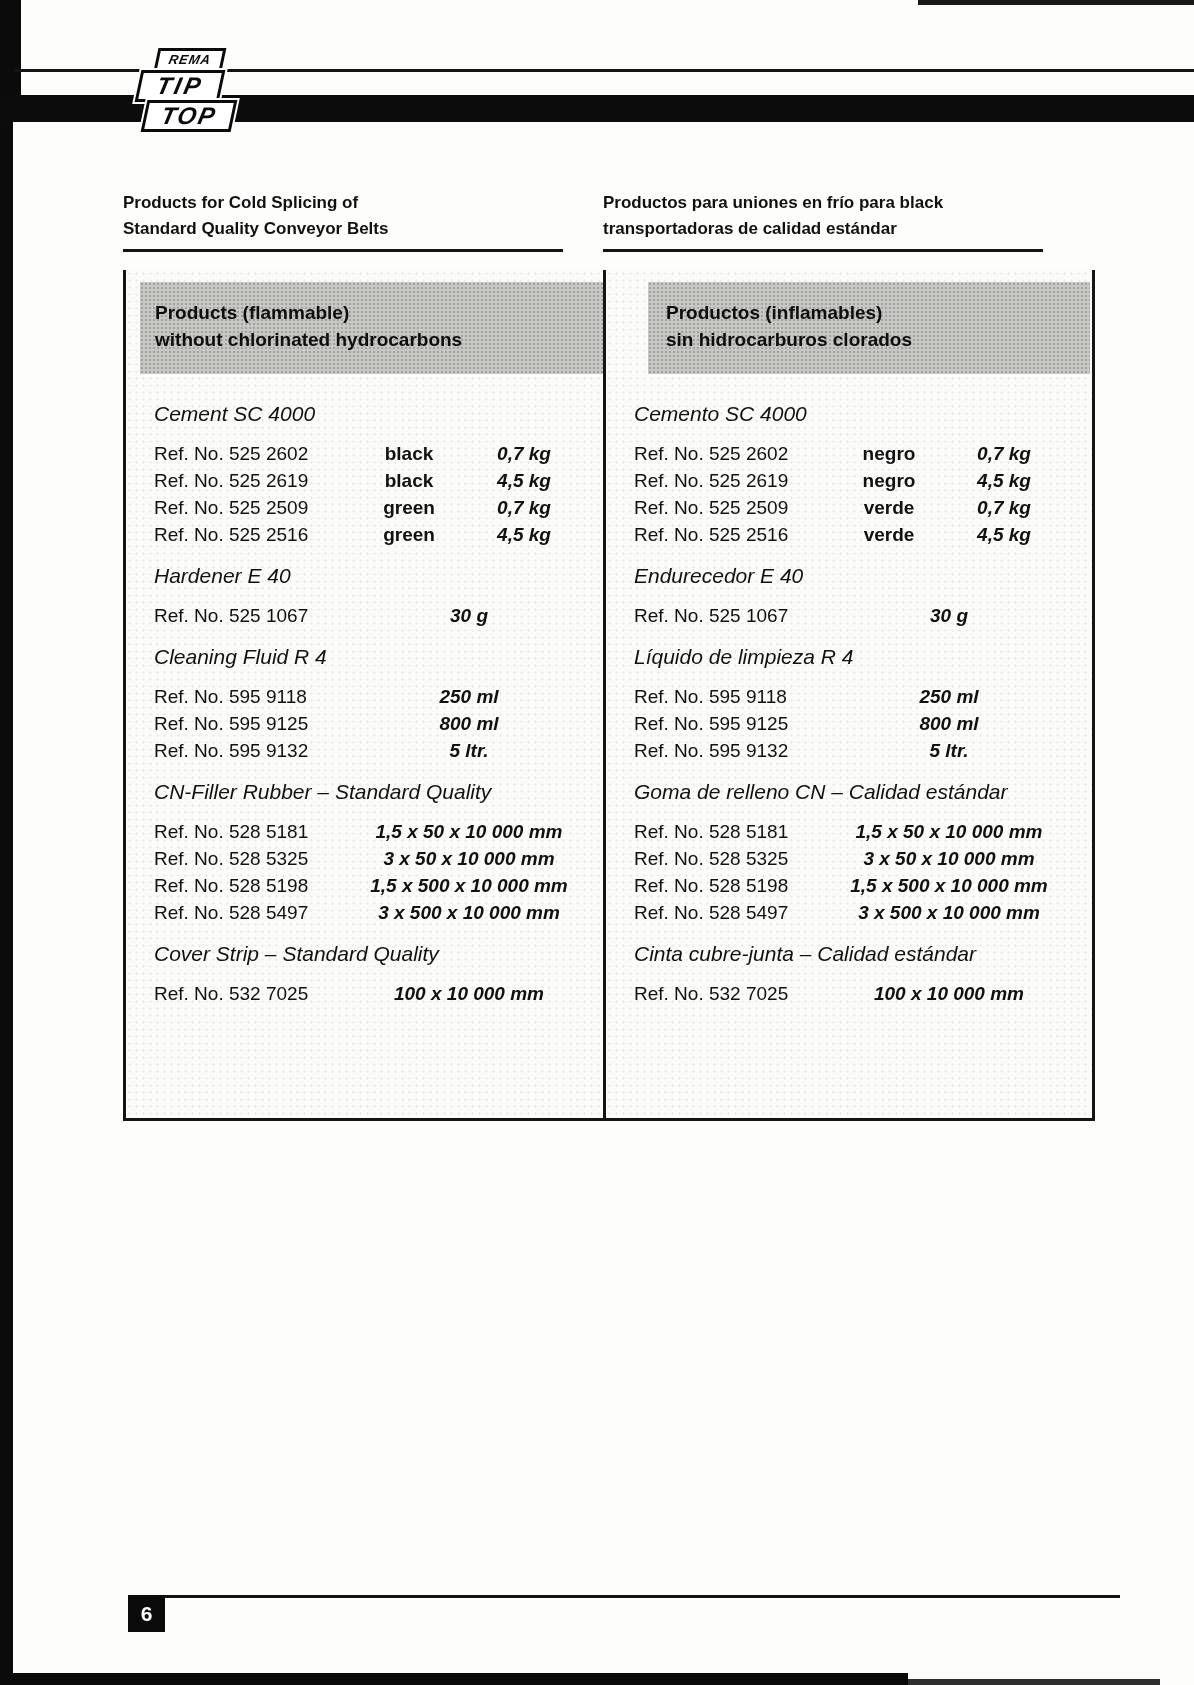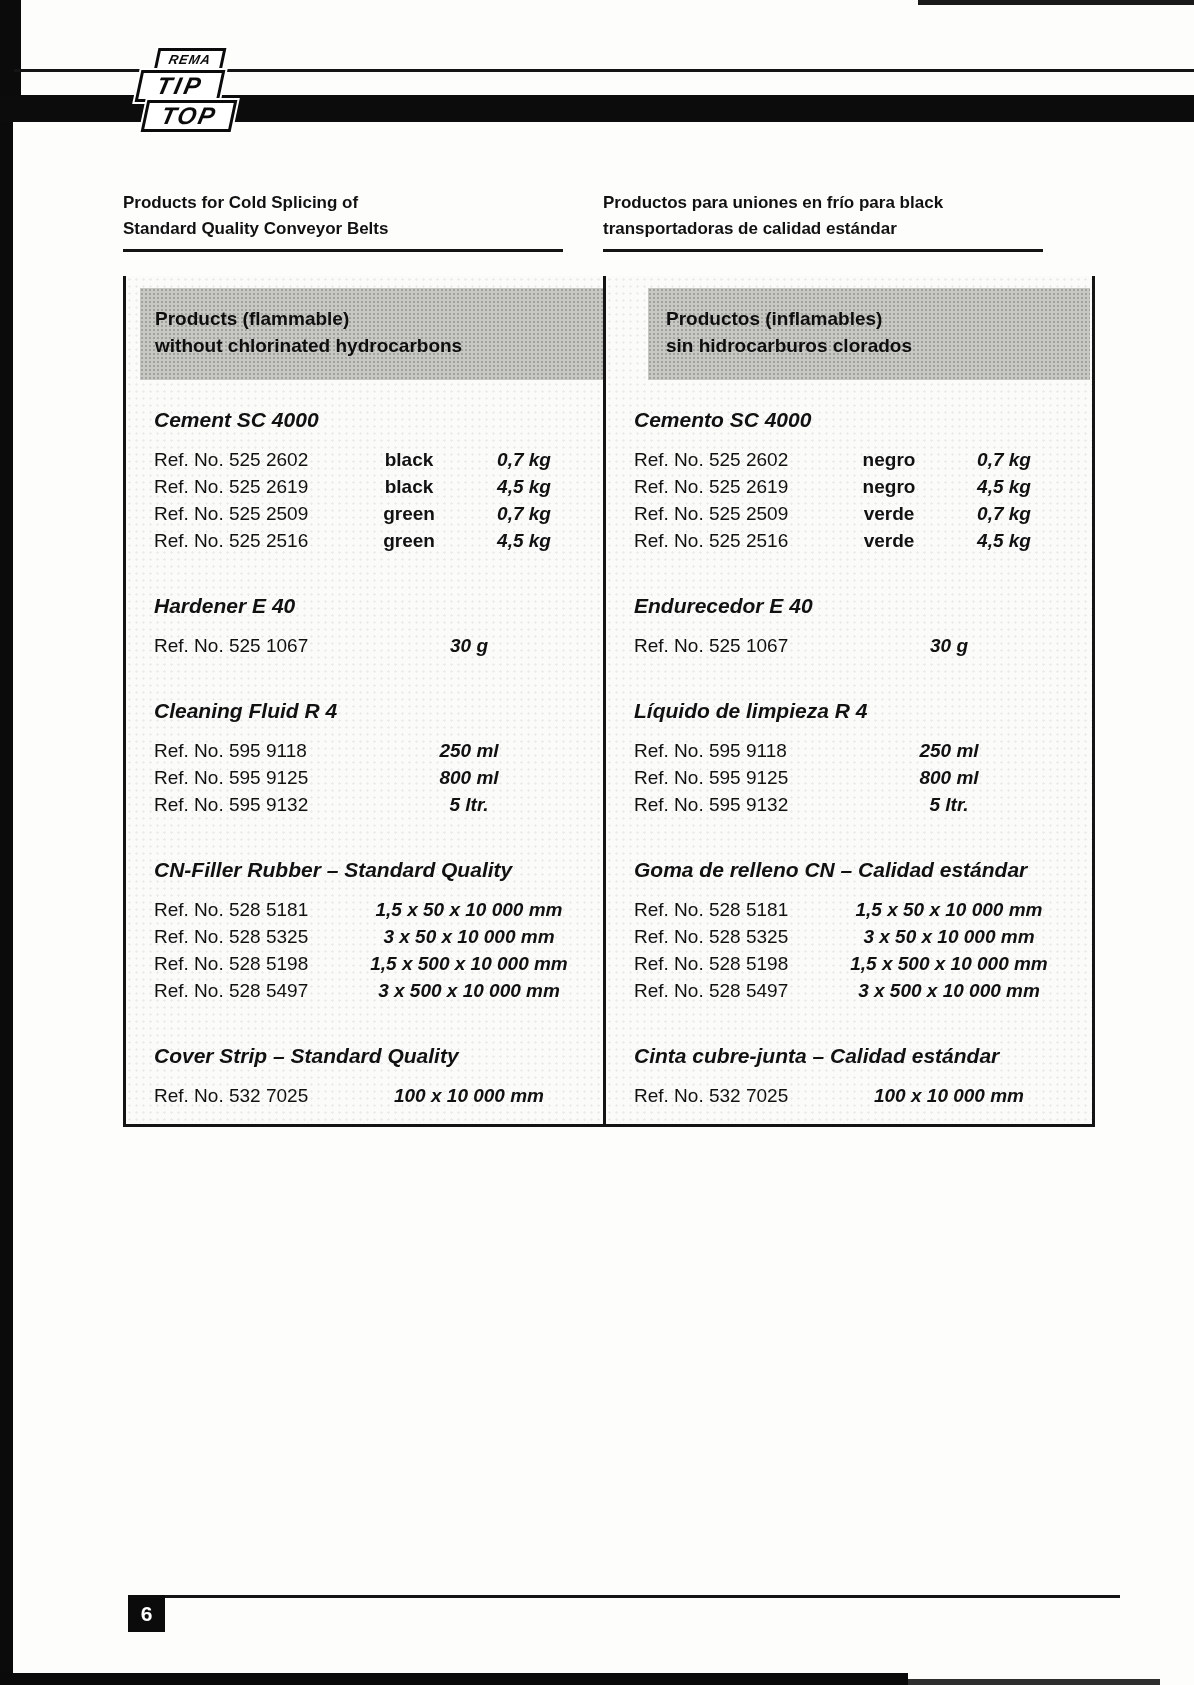--- a/index.html
+++ b/index.html
@@ -27,42 +27,42 @@
   .logo-rema{left:28px;top:0;width:62px;height:17px;font-size:13px;letter-spacing:1px;}
   .logo-tip{left:10px;top:22px;width:78px;height:26px;font-size:24px;letter-spacing:3px;}
   .logo-top{left:16px;top:52px;width:84px;height:26px;font-size:24px;letter-spacing:2px;}
   
   .heading{position:absolute;top:190px;width:440px;font-size:17px;font-weight:bold;line-height:26px;}
   .heading-en{left:123px;}
   .heading-es{left:603px;}
   .heading-rule{margin-top:7px;height:3px;background:#141414;}
   
   .panel{
-    position:absolute;top:276px;width:492px;height:851px;box-sizing:border-box;
+    position:absolute;top:270px;width:492px;height:851px;box-sizing:border-box;
     border-left:3px solid #141414;border-right:3px solid #141414;border-bottom:3px solid #141414;
     background-color:#fbfbf9;
     background-image:radial-gradient(circle,rgba(40,40,40,0.07) 1px,transparent 1.1px);
     background-size:7px 7px;
   }
   .panel-en{left:123px;}
   .panel-es{left:603px;}
   .graybox{
     margin:12px 2px 0 14px;height:92px;box-sizing:border-box;
     padding:17px 0 0 15px;
     background-color:#c7c7c3;
     background-image:radial-gradient(circle,rgba(30,30,30,0.22) 1px,transparent 1.2px);
     background-size:4px 4px;
     font-size:19px;font-weight:bold;line-height:27px;color:#0e0e0e;
   }
   .panel-es .graybox{margin-left:42px;padding-left:18px;}
   .panel-body{padding:0 28px;}
-  .section{margin-top:40px;}
+  .section{margin-top:16px;}
   .section:first-child{margin-top:28px;}
   .section-title{
-    margin:0 0 14px 0;font-size:21px;font-weight:bold;font-style:italic;line-height:24px;
+    margin:0 0 14px 0;font-size:21px;font-weight:normal;font-style:italic;line-height:24px;
   }
   .row{display:grid;grid-template-columns:200px 110px 1fr;line-height:27px;font-size:19px;}
   .row .ref{font-weight:normal;}
   .row .variant{text-align:center;font-weight:bold;}
   .row .value{text-align:center;font-weight:bold;font-style:italic;white-space:nowrap;}
   .row.no-variant .value{grid-column:2 / 4;}
   
   .pageno-line{position:absolute;left:128px;top:1595px;width:992px;height:3px;background:#141414;}
   .pageno{
     position:absolute;left:128px;top:1595px;width:37px;height:37px;background:#0b0b0b;color:#fff;

